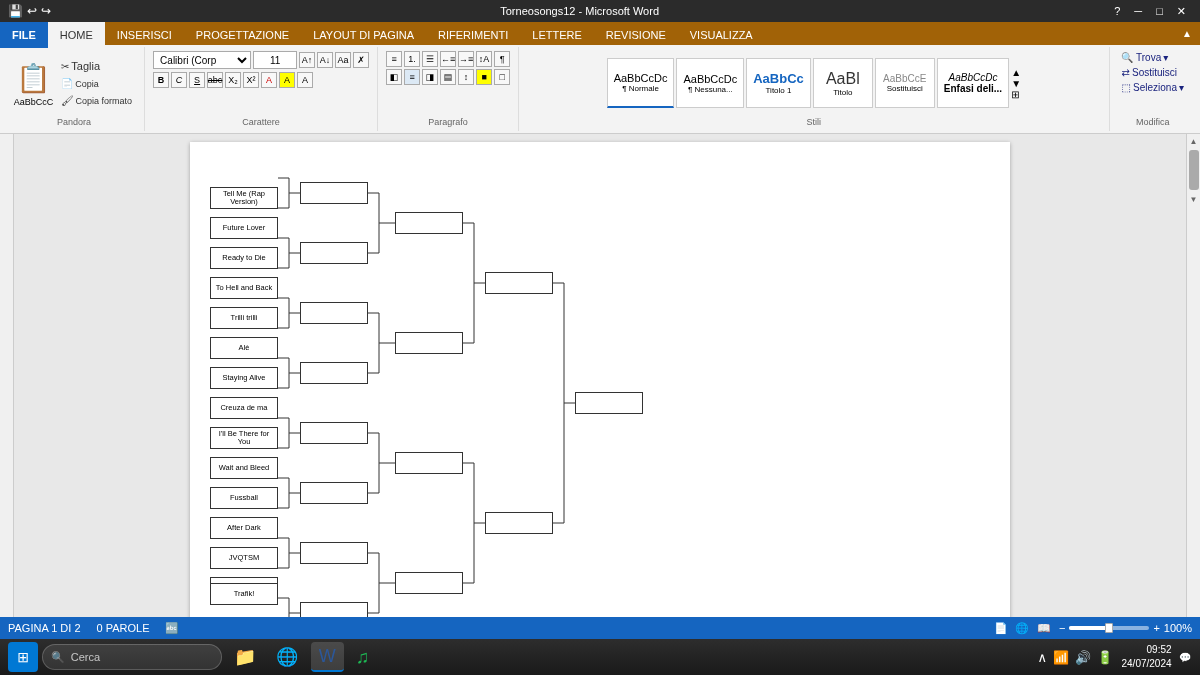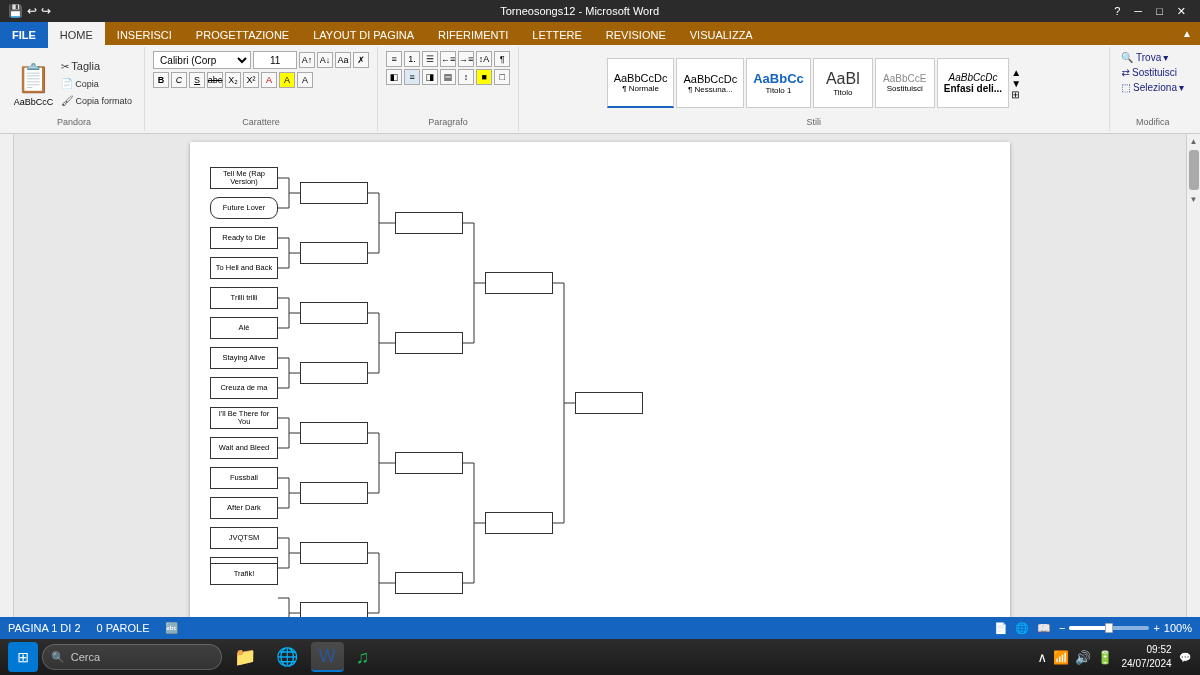--- a/index.html
+++ b/index.html
@@ -279,20 +279,21 @@
       width: 68px;
       height: 22px;
       display: flex;
       align-items: center;
       justify-content: center;
       font-size: 7.5px;
       text-align: center;
       background: white;
       line-height: 1.1;
       padding: 5px 2px;
+      margin-top: 20px;
     }
 
     .bracket-box {
       position: absolute;
       border: 1px solid #333;
       width: 68px;
       height: 22px;
       background: white;
     }
 
@@ -529,21 +530,21 @@
           <line x1="274" y1="301" x2="274" y2="421"></line>
           <line x1="274" y1="361" x2="285" y2="361"></line>
 
           <line x1="353" y1="121" x2="364" y2="121"></line>
           <line x1="353" y1="361" x2="364" y2="361"></line>
           <line x1="364" y1="121" x2="364" y2="361"></line>
           <line x1="364" y1="241" x2="375" y2="241"></line>
         </svg>
 
         <div class="song-entry" style="top:5px;">Tell Me (Rap Version)</div>
-        <div class="song-entry" style="top:35px;border-radius:9px;">Future Lover</div>
+        <div class="song-entry" style="top:35px;">Future Lover</div>
         <div class="song-entry" style="top:65px;">Ready to Die</div>
         <div class="song-entry" style="top:95px;">To Hell and Back</div>
         <div class="song-entry" style="top:125px;">Trilli trilli</div>
         <div class="song-entry" style="top:155px;">Alè</div>
         <div class="song-entry" style="top:185px;">Staying Alive</div>
         <div class="song-entry" style="top:215px;">Creuza de ma</div>
         <div class="song-entry" style="top:245px;">I'll Be There for You</div>
         <div class="song-entry" style="top:275px;">Wait and Bleed</div>
         <div class="song-entry" style="top:305px;">Fussball</div>
         <div class="song-entry" style="top:335px;">After Dark</div>

